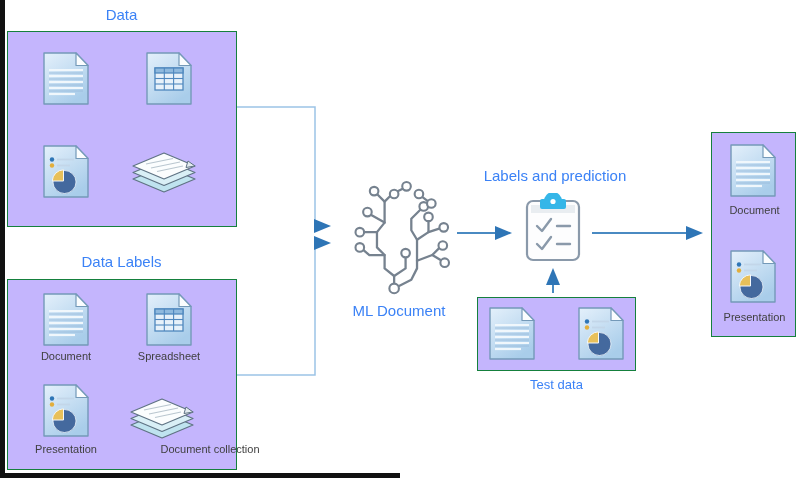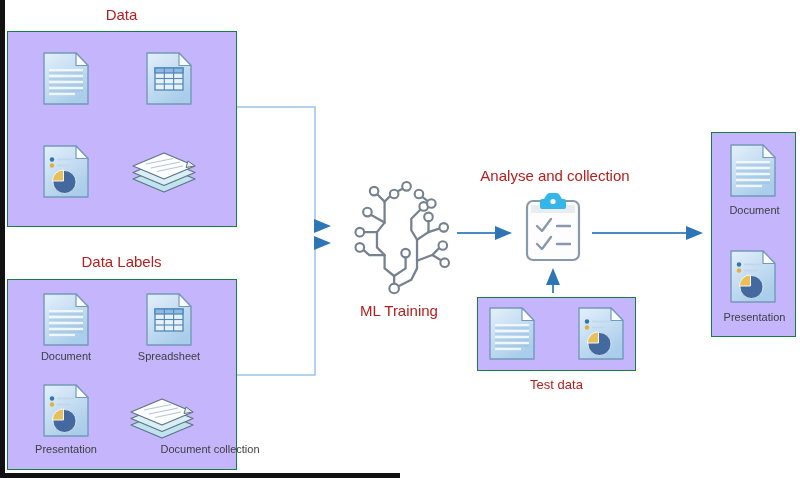--- a/index.html
+++ b/index.html
@@ -2,21 +2,21 @@
 <html><head>
 <meta charset="utf-8">
 <style>
   html,body{margin:0;padding:0;background:#fff;}
   #canvas{
     position:relative;width:800px;height:478px;background:#ffffff;overflow:hidden;
     font-family:"Liberation Sans","DejaVu Sans",sans-serif;color:#3d3d3d;
   }
   .abs{position:absolute;}
   .box{position:absolute;border:1px solid #15803d;background:#c4b5fd;box-sizing:border-box;text-decoration:underline;}
-  .title{position:absolute;text-align:center;font-size:15px;color:#b91c1c;}
+  .title{position:absolute;text-align:center;font-size:15px;color:#3b82f6;}
   .caption{position:absolute;text-align:center;font-size:11px;color:#404040;white-space:nowrap;}
   .icon{position:absolute;}
   svg{display:block;}
   #edge-left{position:absolute;left:0;top:0;width:5px;height:478px;background:#111;}
   #edge-bottom{position:absolute;left:0;top:473px;width:400px;height:5px;background:#111;}
 </style>
 </head>
 <body>
 
 <div id="canvas">
@@ -183,23 +183,23 @@
     <div class="caption" style="left:12px;top:163px;width:92px;">Presentation</div>
     <svg class="icon" style="left:122px;top:118px" width="64" height="42">
         <use href="#sym-stack"></use>
       </svg>
     <div class="caption" style="left:98px;top:163px;width:112px;margin-left:48px;">Document collection</div>
   </div>
 
   <svg class="icon" style="left:335px;top:173px" width="124" height="124">
       <use href="#sym-brain"></use>
     </svg>
-  <div class="title" style="left:333px;top:302px;width:132px;">ML Training</div>
-
-  <div class="title" style="left:460px;top:167px;width:190px;">Analyse and collection</div>
+  <div class="title" style="left:333px;top:302px;width:132px;">ML Document</div>
+
+  <div class="title" style="left:460px;top:167px;width:190px;">Labels and prediction</div>
   <svg class="icon" style="left:524px;top:193px" width="58" height="70">
       <use href="#sym-clip"></use>
     </svg>
 
   <div class="box" style="left:477px;top:297px;width:159px;height:74px;">
     <svg class="icon" style="left:11px;top:9px" width="46" height="53">
         <use href="#sym-doc"></use>
       </svg>
     <svg class="icon" style="left:100px;top:9px" width="46" height="53">
         <use href="#sym-pres"></use>

